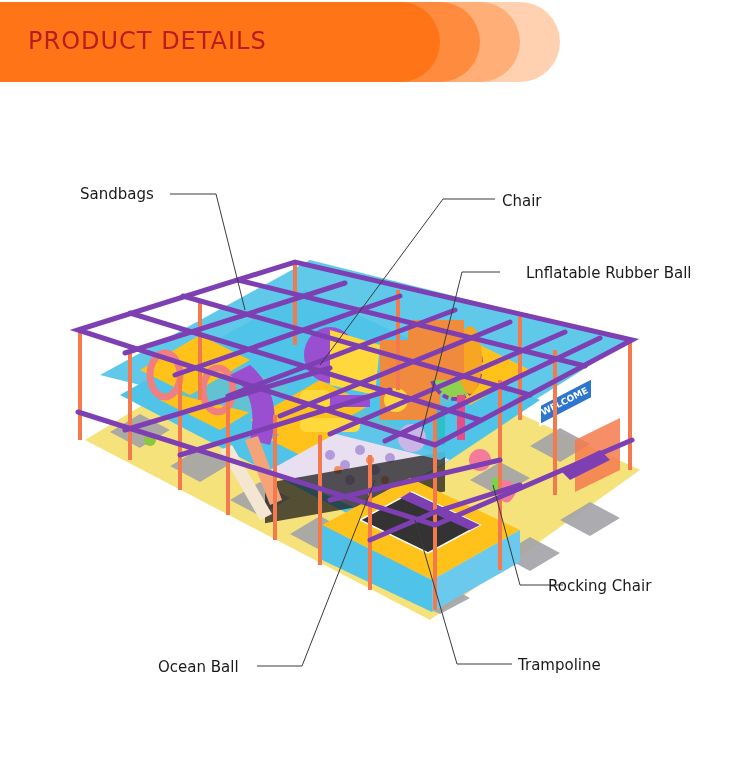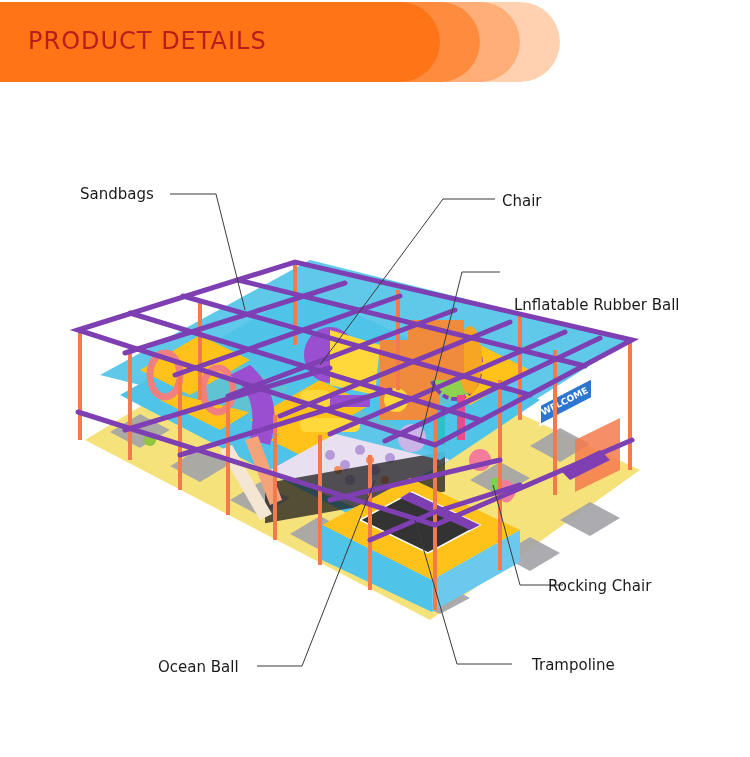--- a/index.html
+++ b/index.html
@@ -159,16 +159,16 @@
     <polyline points="495,199 443,199 320,365"></polyline>
     <polyline points="500,272 462,272 420,440"></polyline>
     <polyline points="563,585 520,585 493,485"></polyline>
     <polyline points="512,664 457,664 415,520"></polyline>
     <polyline points="257,666 302,666 375,480"></polyline>
   </g>
 </svg>
 
 <div class="label" style="left:80px;top:184px;">Sandbags</div>
 <div class="label" style="left:502px;top:191px;">Chair</div>
-<div class="label" style="left:514px;top:263px;margin-top:32px;">Lnflatable Rubber Ball</div>
+<div class="label" style="left:526px;top:263px;">Lnflatable Rubber Ball</div>
 <div class="label" style="left:548px;top:576px;">Rocking Chair</div>
-<div class="label" style="left:532px;top:655px;">Trampoline</div>
+<div class="label" style="left:518px;top:655px;">Trampoline</div>
 <div class="label" style="left:158px;top:657px;">Ocean Ball</div>
 
 </body></html>

